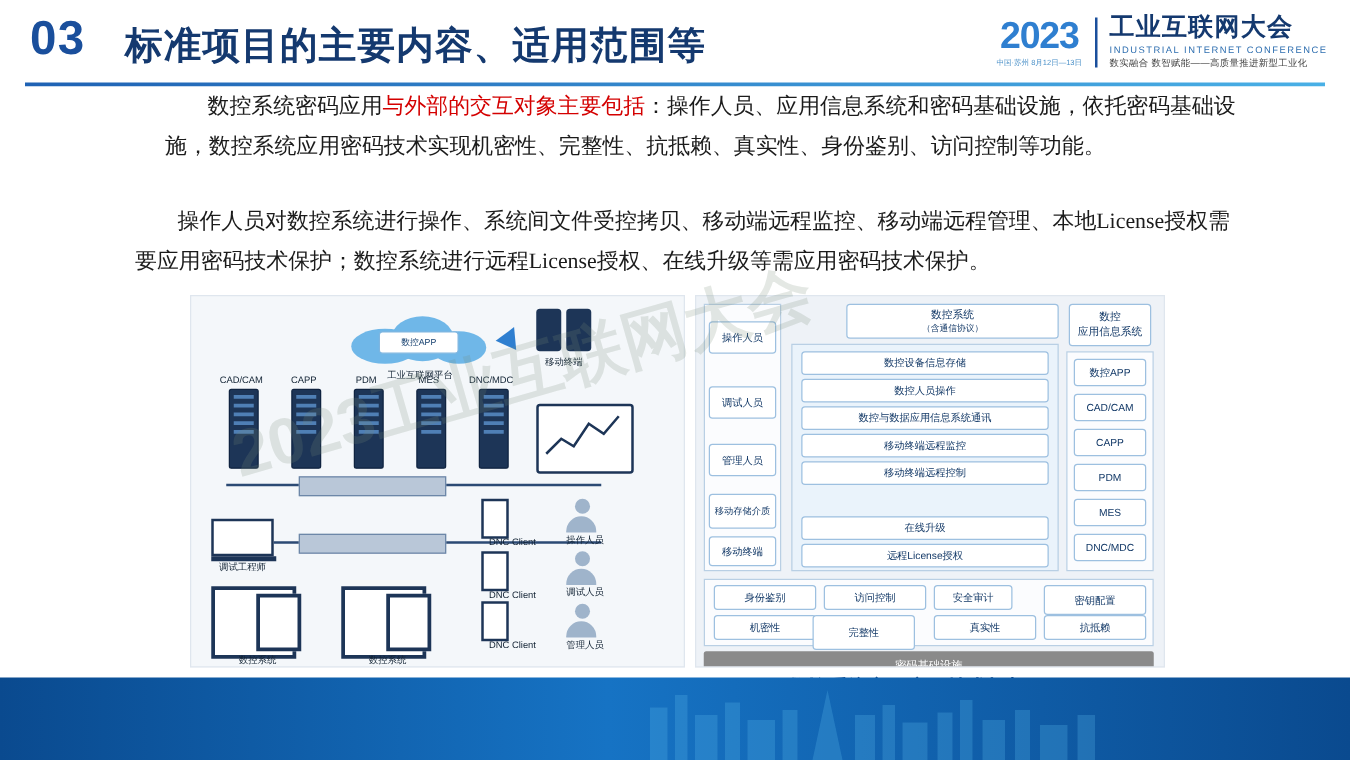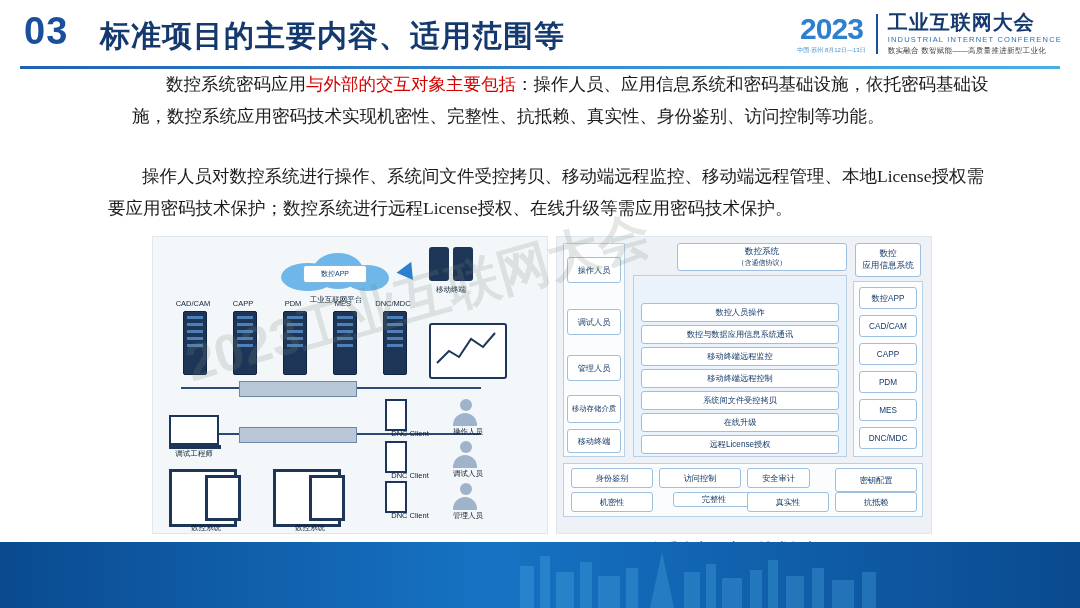--- a/index.html
+++ b/index.html
@@ -258,46 +258,47 @@
   </div>
 
   <div class="rf-col" style="left:6px;top:6px;width:62px;height:214px;"></div>
   <div class="rf-box" style="left:10px;top:20px;width:54px;height:26px;">操作人员</div>
   <div class="rf-box" style="left:10px;top:72px;width:54px;height:26px;">调试人员</div>
   <div class="rf-box" style="left:10px;top:118px;width:54px;height:26px;">管理人员</div>
   <div class="rf-box" style="left:10px;top:158px;width:54px;height:28px;font-size:7.4px;">移动存储介质</div>
   <div class="rf-box" style="left:10px;top:192px;width:54px;height:24px;">移动终端</div>
 
   <div class="rf-col" style="left:76px;top:38px;width:214px;height:182px;background:#eaf3fb;"></div>
+  <div class="rf-box" style="left:84px;top:44px;width:198px;height:19px;">数控设备信息存储</div>
   <div class="rf-box" style="left:84px;top:66px;width:198px;height:19px;">数控人员操作</div>
   <div class="rf-box" style="left:84px;top:88px;width:198px;height:19px;">数控与数据应用信息系统通讯</div>
   <div class="rf-box" style="left:84px;top:110px;width:198px;height:19px;">移动终端远程监控</div>
   <div class="rf-box" style="left:84px;top:132px;width:198px;height:19px;">移动终端远程控制</div>
-  <div class="rf-box" style="left:84px;top:154px;width:198px;height:19px;">系统间文件受控拷贝</div>
   <div class="rf-box" style="left:84px;top:176px;width:198px;height:19px;">在线升级</div>
   <div class="rf-box" style="left:84px;top:198px;width:198px;height:19px;">远程License授权</div>
 
   <div class="rf-col" style="left:296px;top:44px;width:70px;height:176px;"></div>
   <div class="rf-box" style="left:302px;top:50px;width:58px;height:22px;">数控APP</div>
   <div class="rf-box" style="left:302px;top:78px;width:58px;height:22px;">CAD/CAM</div>
   <div class="rf-box" style="left:302px;top:106px;width:58px;height:22px;">CAPP</div>
   <div class="rf-box" style="left:302px;top:134px;width:58px;height:22px;">PDM</div>
   <div class="rf-box" style="left:302px;top:162px;width:58px;height:22px;">MES</div>
   <div class="rf-box" style="left:302px;top:190px;width:58px;height:22px;">DNC/MDC</div>
 
   <div class="rf-col" style="left:6px;top:226px;width:360px;height:54px;"></div>
   <div class="rf-box" style="left:14px;top:231px;width:82px;height:20px;">身份鉴别</div>
   <div class="rf-box" style="left:102px;top:231px;width:82px;height:20px;">访问控制</div>
   <div class="rf-box" style="left:190px;top:231px;width:63px;height:20px;">安全审计</div>
   <div class="rf-box" style="left:278px;top:231px;width:82px;height:24px;">密钥配置</div>
   <div class="rf-box" style="left:14px;top:255px;width:82px;height:20px;">机密性</div>
-  <div class="rf-box" style="left:116px;top:255px;width:82px;height:15px;">完整性</div>
+  <div class="rf-box" style="left:93px;top:255px;width:82px;height:28px;">完整性</div>
   <div class="rf-box" style="left:190px;top:255px;width:82px;height:20px;">真实性</div>
   <div class="rf-box" style="left:278px;top:255px;width:82px;height:20px;">抗抵赖</div>
 
+  <div class="rf-infra" style="left:6px;top:284px;width:360px;height:22px;">密码基础设施</div>
 </div>
 
 <div class="wm">2023工业互联网大会</div>
 
 <div class="cap cap-l">数控系统的安全应用模型各对象间的相互关系</div>
 <div class="cap cap-r">数控系统密码应用技术框架</div>
 
 <div class="footer">
   <svg class="sky" viewBox="0 0 1080 66" preserveAspectRatio="none">
     <g fill="#58b6ea" opacity="0.5">

